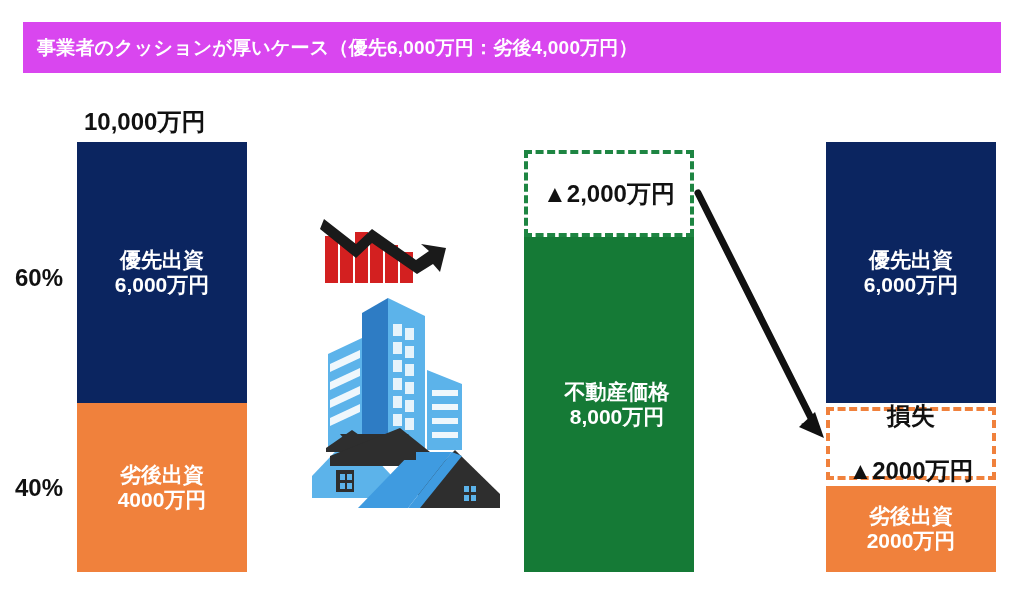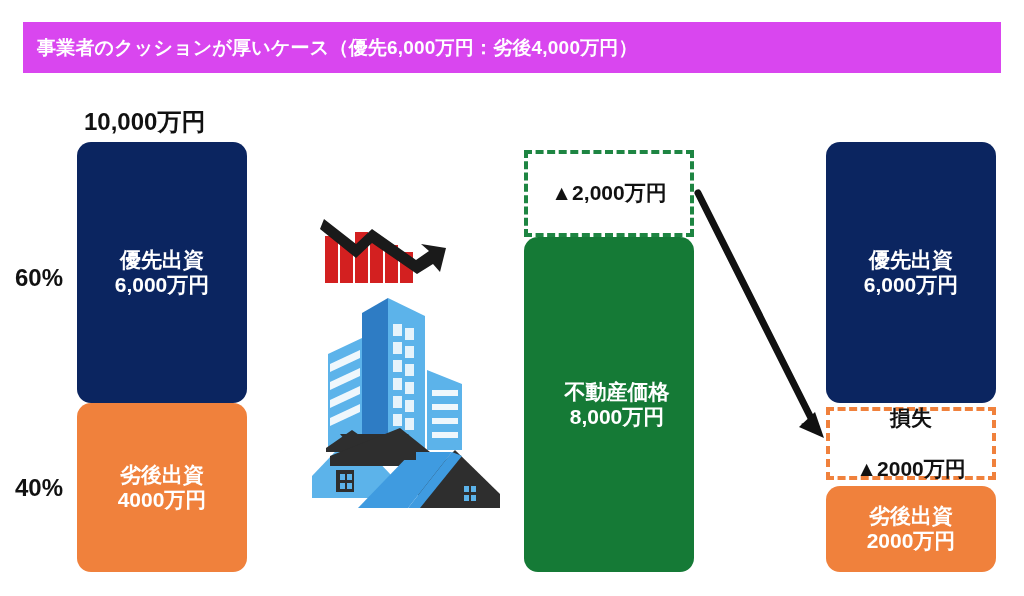--- a/index.html
+++ b/index.html
@@ -41,21 +41,20 @@
   
   .bar-seg {
     position: absolute;
     box-sizing: border-box;
     display: flex;
     flex-direction: column;
     align-items: center;
     justify-content: center;
     text-align: center;
     line-height: 1.18;
-    border-radius: 14px;
   }
   .seg-navy  { background: #0B2560; color: #ffffff; }
   .seg-orange{ background: #F0813C; color: #ffffff; }
   .seg-green { background: #157A36; color: #ffffff; padding-left: 16px; }
 
   .seg-line {
     font-size: 21px;
     font-weight: bold;
     white-space: nowrap;
   }
@@ -88,21 +87,21 @@
     align-items: center;
     justify-content: center;
     text-align: center;
     line-height: 1.15;
     color: #111111;
     font-weight: bold;
     white-space: nowrap;
   }
   .dashed-green { border: 4px dashed #1E8542; }
   .dashed-orange{ border: 4px dashed #F0813C; }
-  .dashed-line { font-size: 21px; }
+  .dashed-line { font-size: 24px; }
 
   
   .arrow-svg {
     position: absolute;
     left: 0;
     top: 0;
     width: 1024px;
     height: 596px;
     pointer-events: none;
   }

